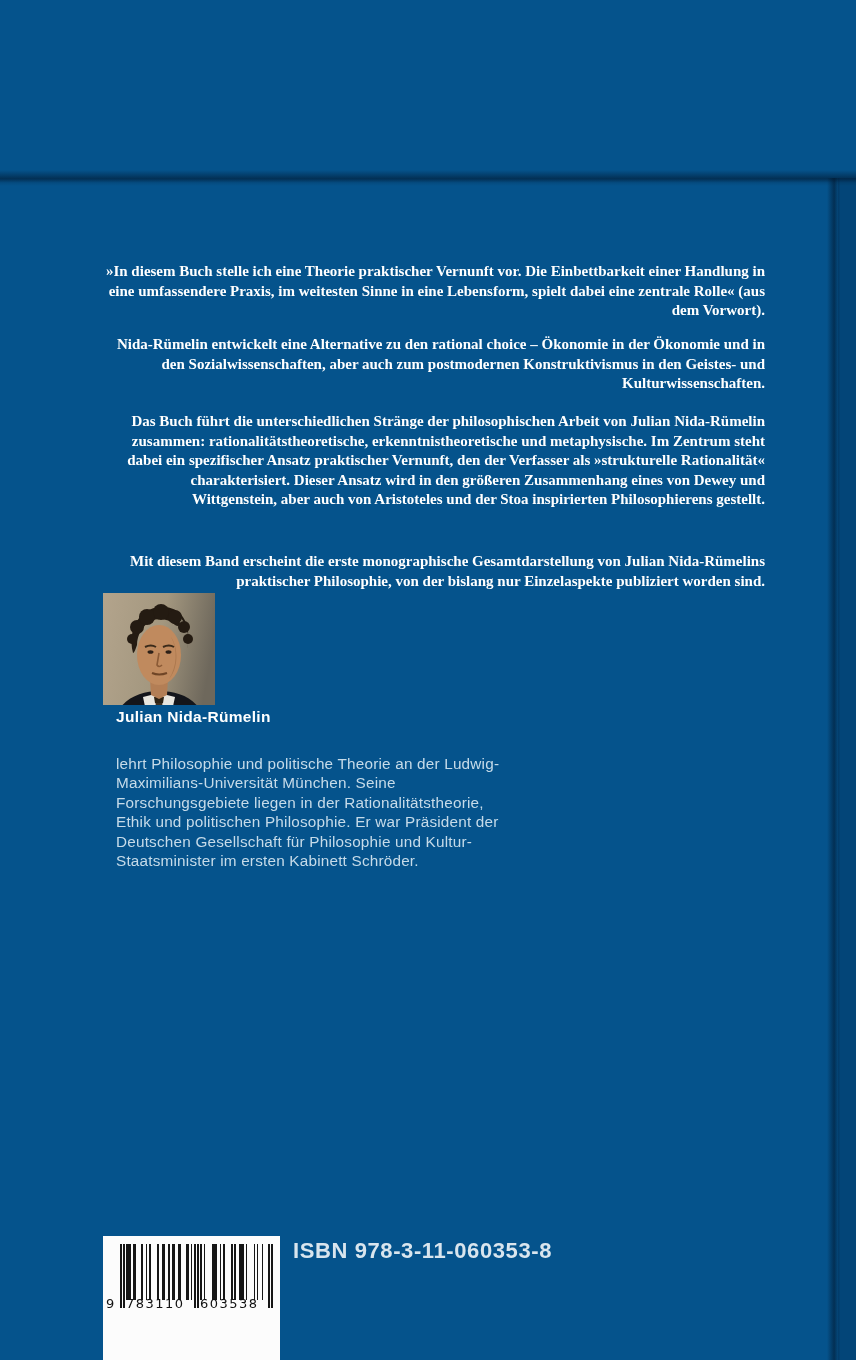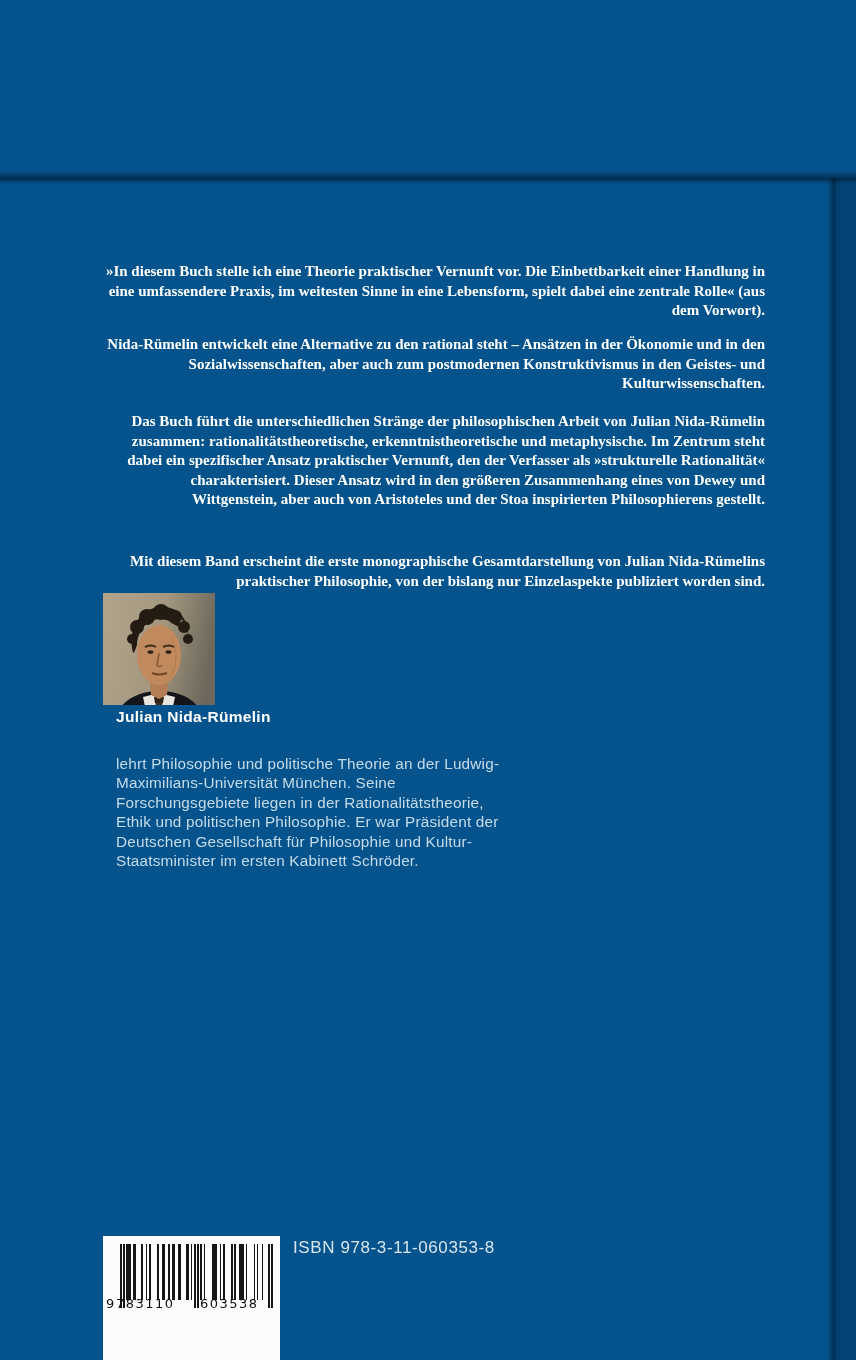--- a/index.html
+++ b/index.html
@@ -32,36 +32,36 @@
   
   .barcode-box{position:absolute;left:103px;top:1236px;width:177px;height:124px;background:#fcfcfc;}
   .barcode-inner{position:relative;height:100%;padding:8px 6px 0 17px;box-sizing:border-box;}
   .bars{display:flex;align-items:flex-start;height:64px;}
   .module{width:1.62px;height:56px;}
   .module.bar{background:#161616;}
   .module.bar.guard{height:64px;}
   .bdigit{position:absolute;color:#111;font-family:"DejaVu Sans",sans-serif;
     font-size:13px;font-weight:400;top:60px;}
   .d0{left:3px;}
-  .d1{left:13px;width:56px;text-align:center;letter-spacing:1.5px;}
+  .d1{left:23px;width:56px;text-align:center;letter-spacing:1.5px;}
   .d2{left:97px;width:48px;text-align:right;letter-spacing:1.5px;}
 
   .publisher{position:absolute;left:293px;top:1234px;}
   .site{color:#ffffff;font-weight:700;font-size:21px;letter-spacing:0.3px;}
-  .isbn{color:#d9e5ee;font-size:17px;letter-spacing:0.6px;margin-top:4px;font-weight:400;}
+  .isbn{color:#d9e5ee;font-size:22px;letter-spacing:0.6px;margin-top:4px;font-weight:700;}
 </style>
 </head>
 <body>
 
 <div class="seam-h"></div>
 <div class="right-strip"></div>
 <div class="seam-v"></div>
 
 <p class="blurb p1">»In diesem Buch stelle ich eine Theorie praktischer Vernunft vor. Die Einbettbarkeit einer Handlung in eine umfassendere Praxis, im weitesten Sinne in eine Lebensform, spielt dabei eine zentrale Rolle« (aus dem Vorwort).</p>
-<p class="blurb p2">Nida-Rümelin entwickelt eine Alternative zu den rational steht – Ansätzen in der Ökonomie und in den Sozialwissenschaften, aber auch zum postmodernen Konstruktivismus in den Geistes- und Kulturwissenschaften.</p>
+<p class="blurb p2">Nida-Rümelin entwickelt eine Alternative zu den rational choice – Ökonomie in der Ökonomie und in den Sozialwissenschaften, aber auch zum postmodernen Konstruktivismus in den Geistes- und Kulturwissenschaften.</p>
 <p class="blurb p3">Das Buch führt die unterschiedlichen Stränge der philosophischen Arbeit von Julian Nida-Rümelin zusammen: rationalitätstheoretische, erkenntnistheoretische und metaphysische. Im Zentrum steht dabei ein spezifischer Ansatz praktischer Vernunft, den der Verfasser als »strukturelle Rationalität« charakterisiert. Dieser Ansatz wird in den größeren Zusammenhang eines von Dewey und Wittgenstein, aber auch von Aristoteles und der Stoa inspirierten Philosophierens gestellt.</p>
 <p class="blurb p4">Mit diesem Band erscheint die erste monographische Gesamtdarstellung von Julian Nida-Rümelins praktischer Philosophie, von der bislang nur Einzelaspekte publiziert worden sind.</p>
 
 <div class="author-row">
   <div class="photo">
     <svg width="112" height="160" viewBox="0 0 112 160" xmlns="http://www.w3.org/2000/svg">
       <defs>
         <linearGradient id="bgph" x1="0" y1="0" x2="1" y2="0.25">
           <stop offset="0" stop-color="#b3a48c"></stop>
           <stop offset="0.55" stop-color="#a3977f"></stop>

